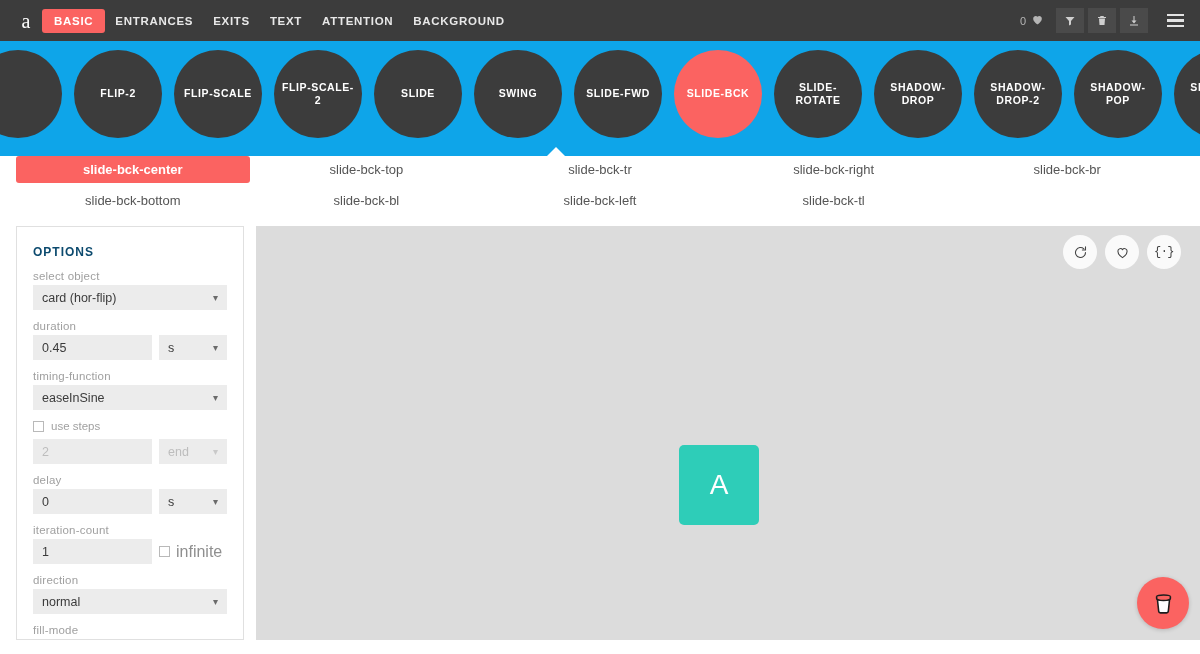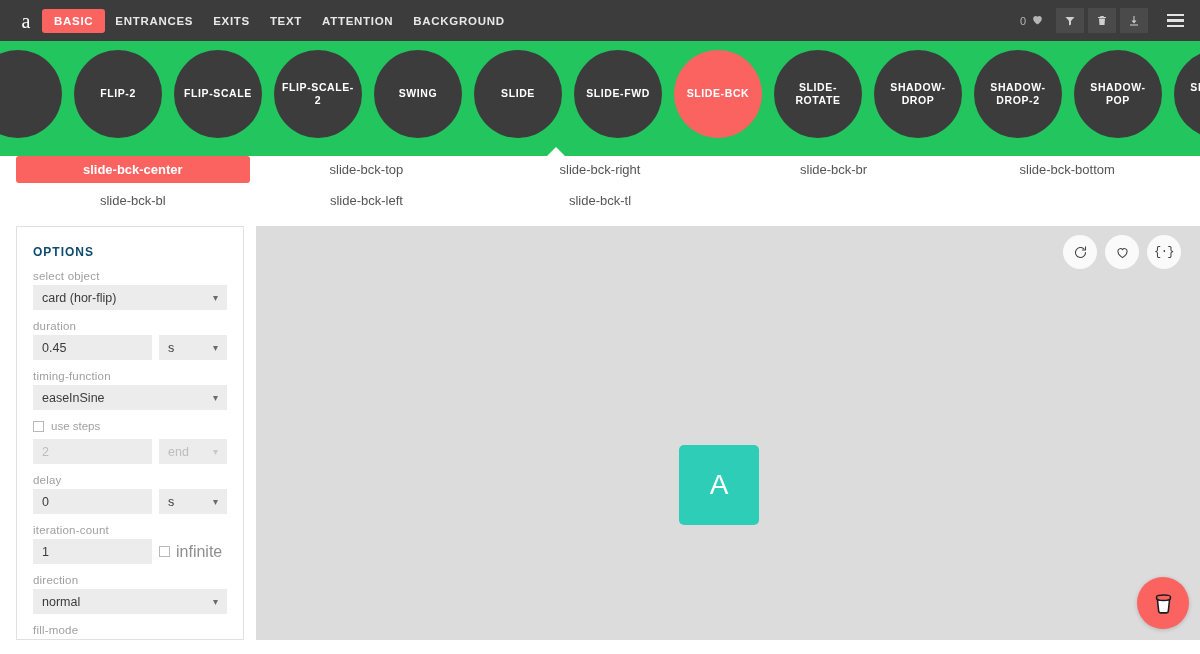--- a/index.html
+++ b/index.html
@@ -78,21 +78,21 @@
     margin-left: 10px;
     cursor: pointer;
   }
   .hamburger span {
     display: block; width: 17px; height: 2.2px; background: #e3e3e3;
   }
 
   
   .carousel {
     height: 115px;
-    background: #22c55e;
+    background: #0ea5e9;
     position: relative;
     overflow: hidden;
     padding-left: 7px;
   }
   .carousel-track {
     position: absolute;
     left: -32px;
     top: 9px;
     display: flex;
     gap: 0px;
@@ -339,24 +339,24 @@
     <div class="circle">
       <span class="circle-label">FLIP-2</span>
     </div>
     <div class="circle">
       <span class="circle-label">FLIP-SCALE</span>
     </div>
     <div class="circle">
       <span class="circle-label">FLIP-SCALE-2</span>
     </div>
     <div class="circle">
+      <span class="circle-label">SLIDE</span>
+    </div>
+    <div class="circle">
       <span class="circle-label">SWING</span>
-    </div>
-    <div class="circle">
-      <span class="circle-label">SLIDE</span>
     </div>
     <div class="circle">
       <span class="circle-label">SLIDE-FWD</span>
     </div>
     <div class="circle active">
       <span class="circle-label">SLIDE-BCK</span>
     </div>
     <div class="circle">
       <span class="circle-label">SLIDE-ROTATE</span>
     </div>
@@ -373,20 +373,21 @@
       <span class="circle-label">SHADOW-INSET</span>
     </div>
   </div>
 </div>
 
 <div class="suboptions">
   <div class="sub-arrow"></div>
   <div class="sub-grid">
     <div class="sub-item active">slide-bck-center</div>
     <div class="sub-item">slide-bck-top</div>
+    <div class="sub-item">slide-bck-tr</div>
     <div class="sub-item">slide-bck-right</div>
     <div class="sub-item">slide-bck-br</div>
     <div class="sub-item">slide-bck-bottom</div>
     <div class="sub-item">slide-bck-bl</div>
     <div class="sub-item">slide-bck-left</div>
     <div class="sub-item">slide-bck-tl</div>
   </div>
 </div>
 
 <div class="body-area">

